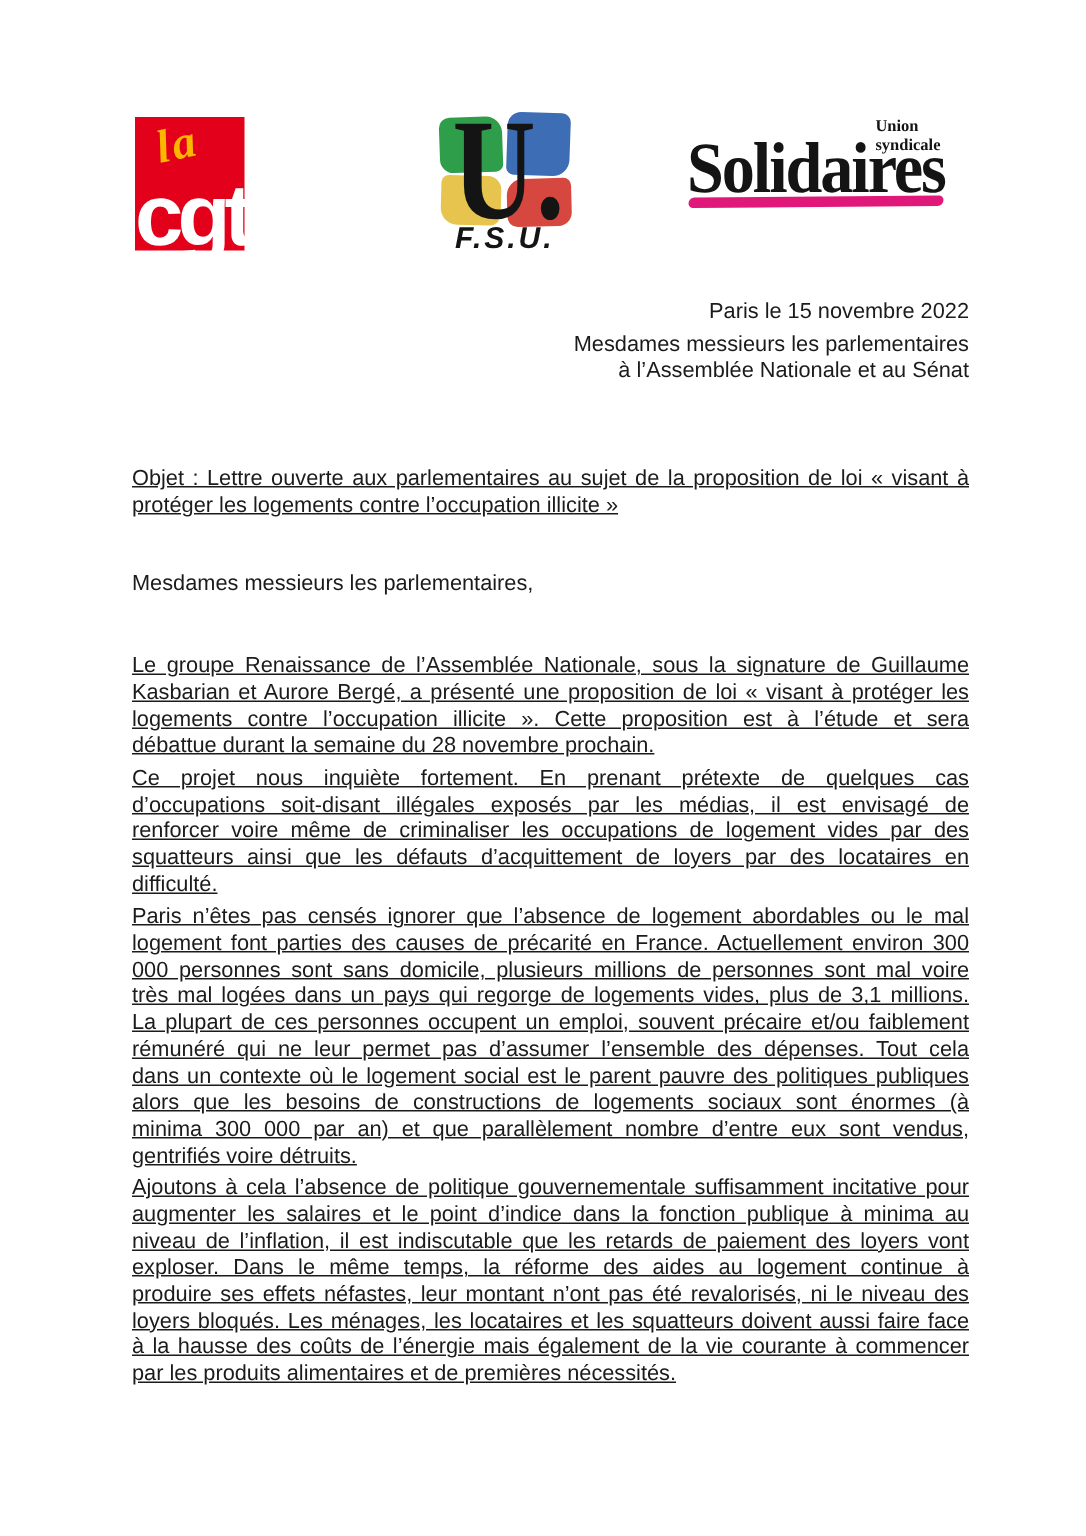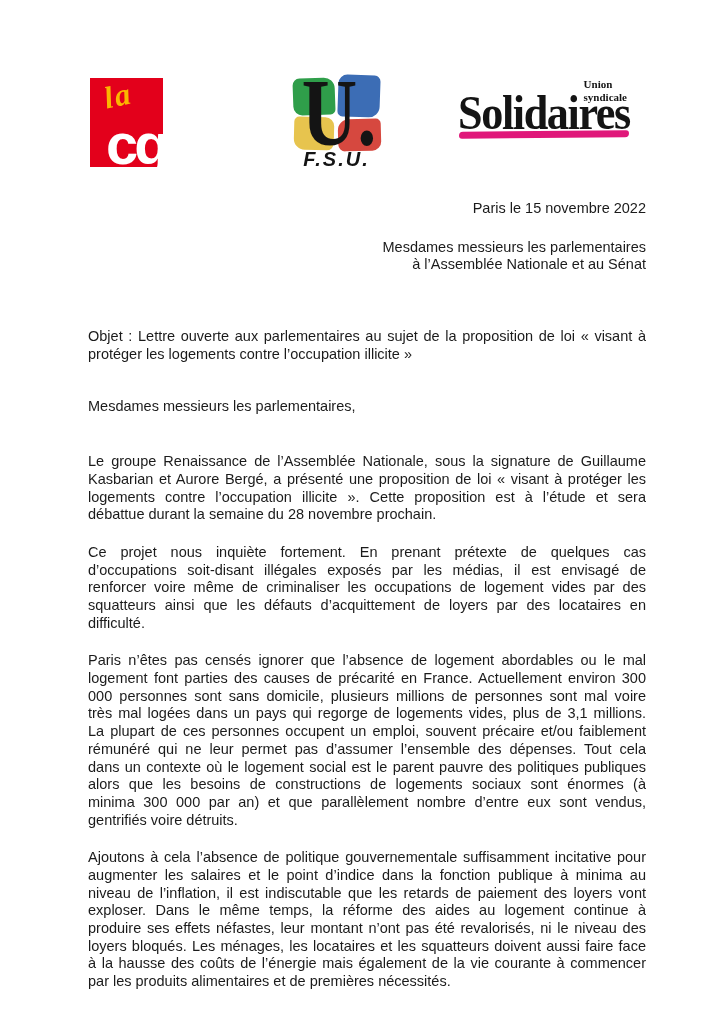--- a/index.html
+++ b/index.html
@@ -9,21 +9,21 @@
   }
 
   
   .logo-cgt { position:absolute; left:90px; top:78px; width:73px; height:89px; background:#e3001b; }
   .cgt-la {
     position:absolute; top:2px; left:14px; color:#fbb600;
     font-family:"Liberation Serif", serif; font-style:italic; font-weight:700;
     font-size:31px; line-height:31px; transform:rotate(-12deg); letter-spacing:2px;
   }
   .cgt-word {
-    position:absolute; bottom:-6px; left:16px; color:#ffffff; white-space:nowrap;
+    position:absolute; bottom:-6px; left:0; color:#ffffff; white-space:nowrap;
     font-weight:700; font-size:58px; line-height:58px; letter-spacing:-4px;
   }
 
   .logo-fsu { position:absolute; left:293px; top:75px; width:87px; height:95px; }
   .fb { position:absolute; }
   .fb-green  { left:0;    top:3px;  width:42px; height:37px; background:#2f9e4a; border-radius:7px 11px 5px 9px; transform:rotate(-2deg); }
   .fb-blue   { left:45px; top:0;    width:42px; height:42px; background:#3c6db5; border-radius:9px 6px 11px 5px; transform:rotate(2deg); }
   .fb-yellow { left:1px;  top:42px; width:40px; height:33px; background:#e7c44e; border-radius:5px 9px 7px 11px; transform:rotate(1.5deg); }
   .fb-red    { left:45px; top:44px; width:43px; height:32px; background:#d6483f; border-radius:11px 5px 9px 7px; transform:rotate(-1.5deg); }
   .fsu-u {
@@ -49,26 +49,26 @@
     transform:scaleX(0.92); transform-origin:left center;
   }
   .sol-underline {
     position:absolute; left:1px; top:53px; width:170px; height:7px;
     background:#e0187a; border-radius:4px 3px 4px 3px; transform:rotate(-0.5deg);
   }
 
   
   .content { position:absolute; left:88px; top:0; width:558px; font-size:14.5px; line-height:17.7px; }
   .dateline   { margin-top:200px; text-align:right; }
-  .recipient  { margin-top:21px;  text-align:right; }
+  .recipient  { margin-top:4px;  text-align:right; }
   .subject    { margin-top:54px; }
   .salutation { margin-top:35px; }
-  .para       { margin-top:20px; }
+  .para       { margin-top:4px; }
   .para-first { margin-top:37px; }
-  .jline { text-align:justify; text-align-last:justify; height:17.7px; overflow:hidden; }
+  .jline { text-align:justify; text-align-last:justify; height:17.7px; overflow:hidden;text-decoration:underline; }
   .jline.jlast { text-align:left; text-align-last:left; }
 </style>
 </head>
 <body>
 
 <div class="page">
 
   <div>
     <div class="logo-cgt">
       <span class="cgt-la">la</span>

